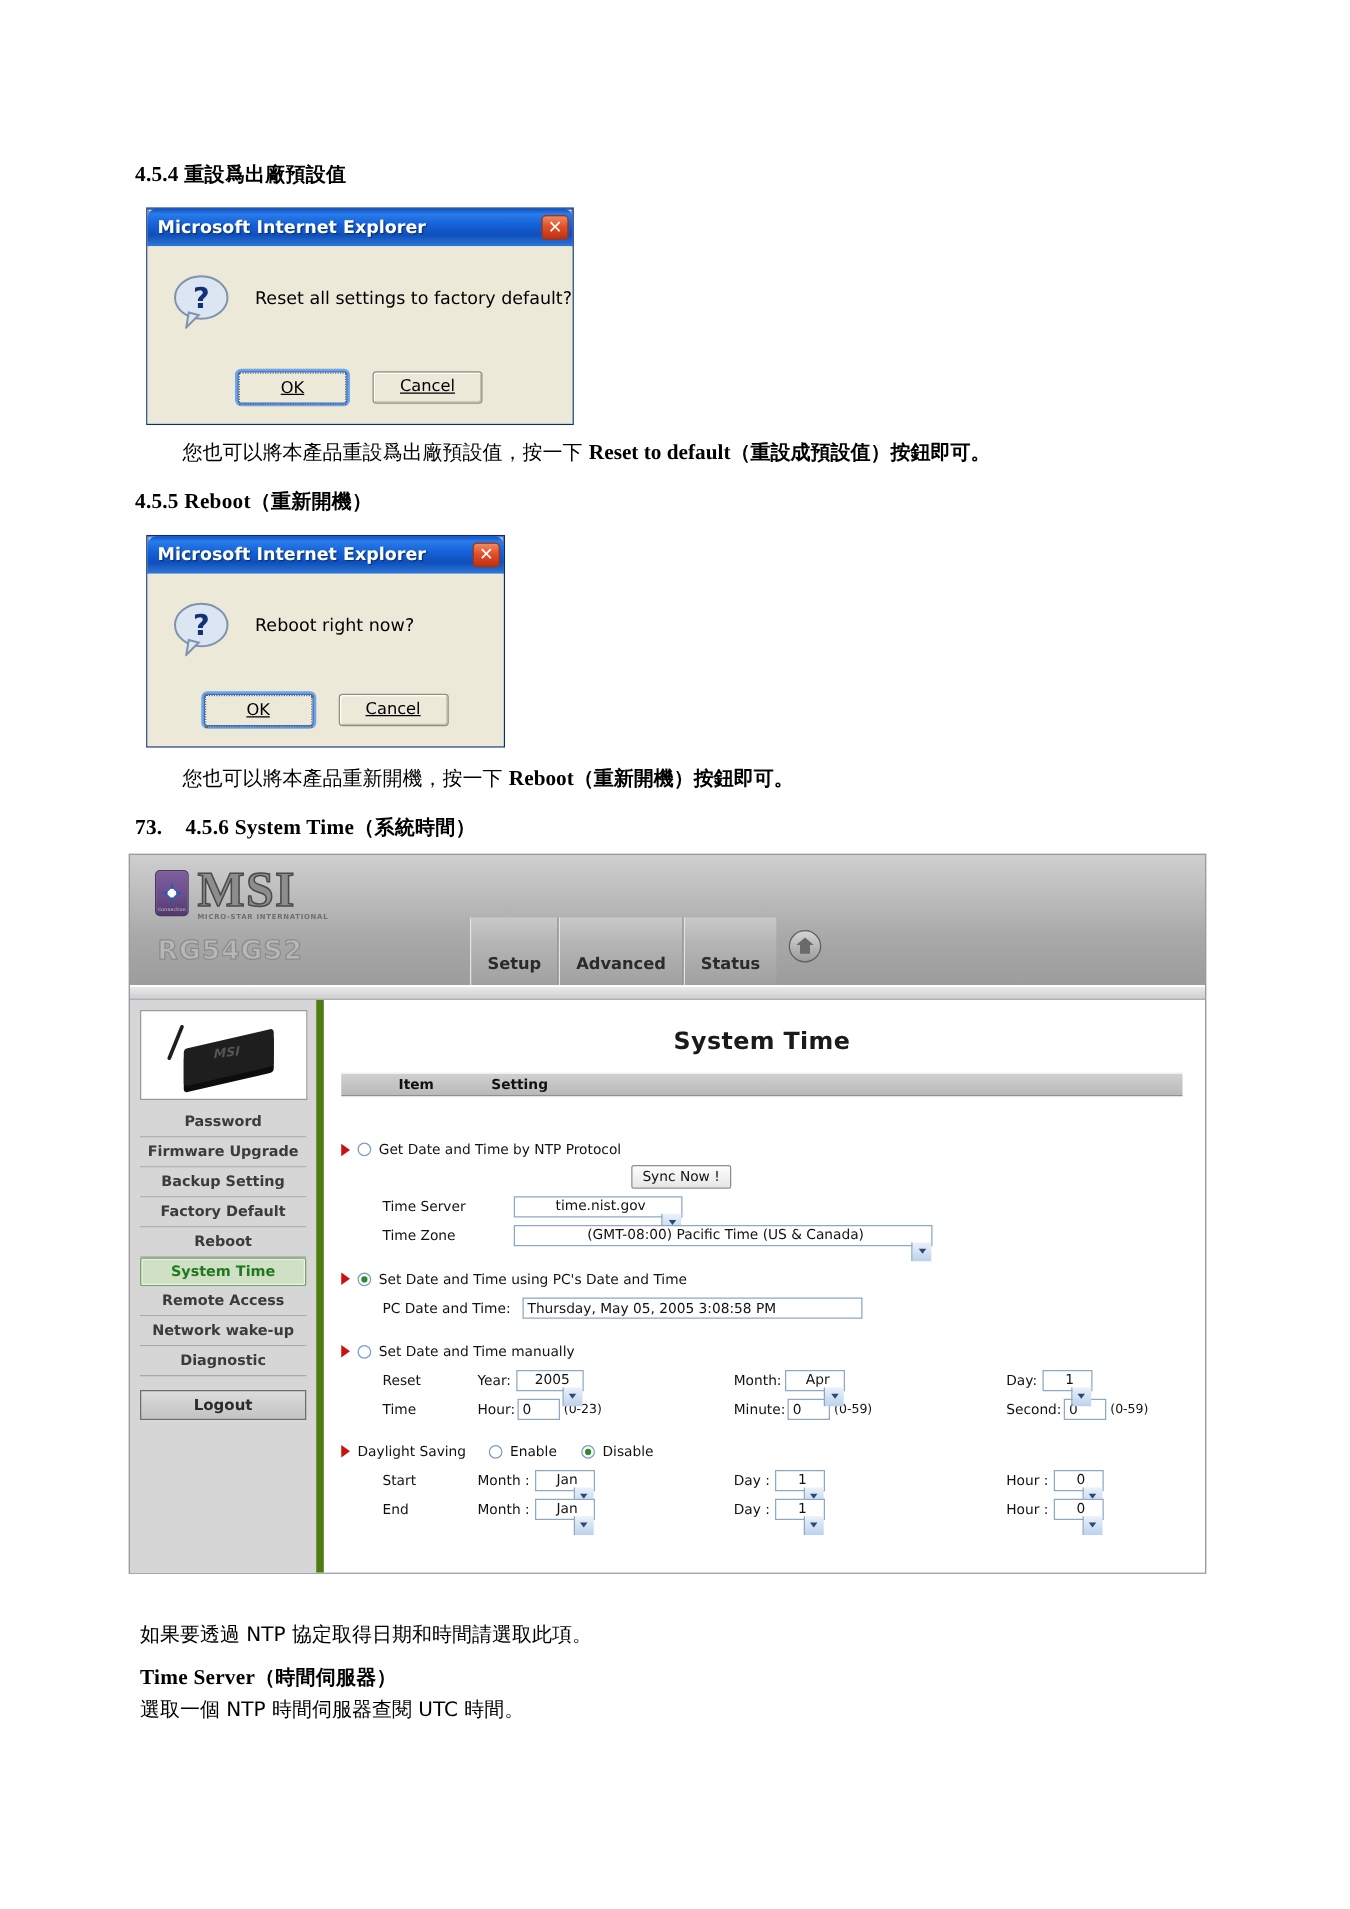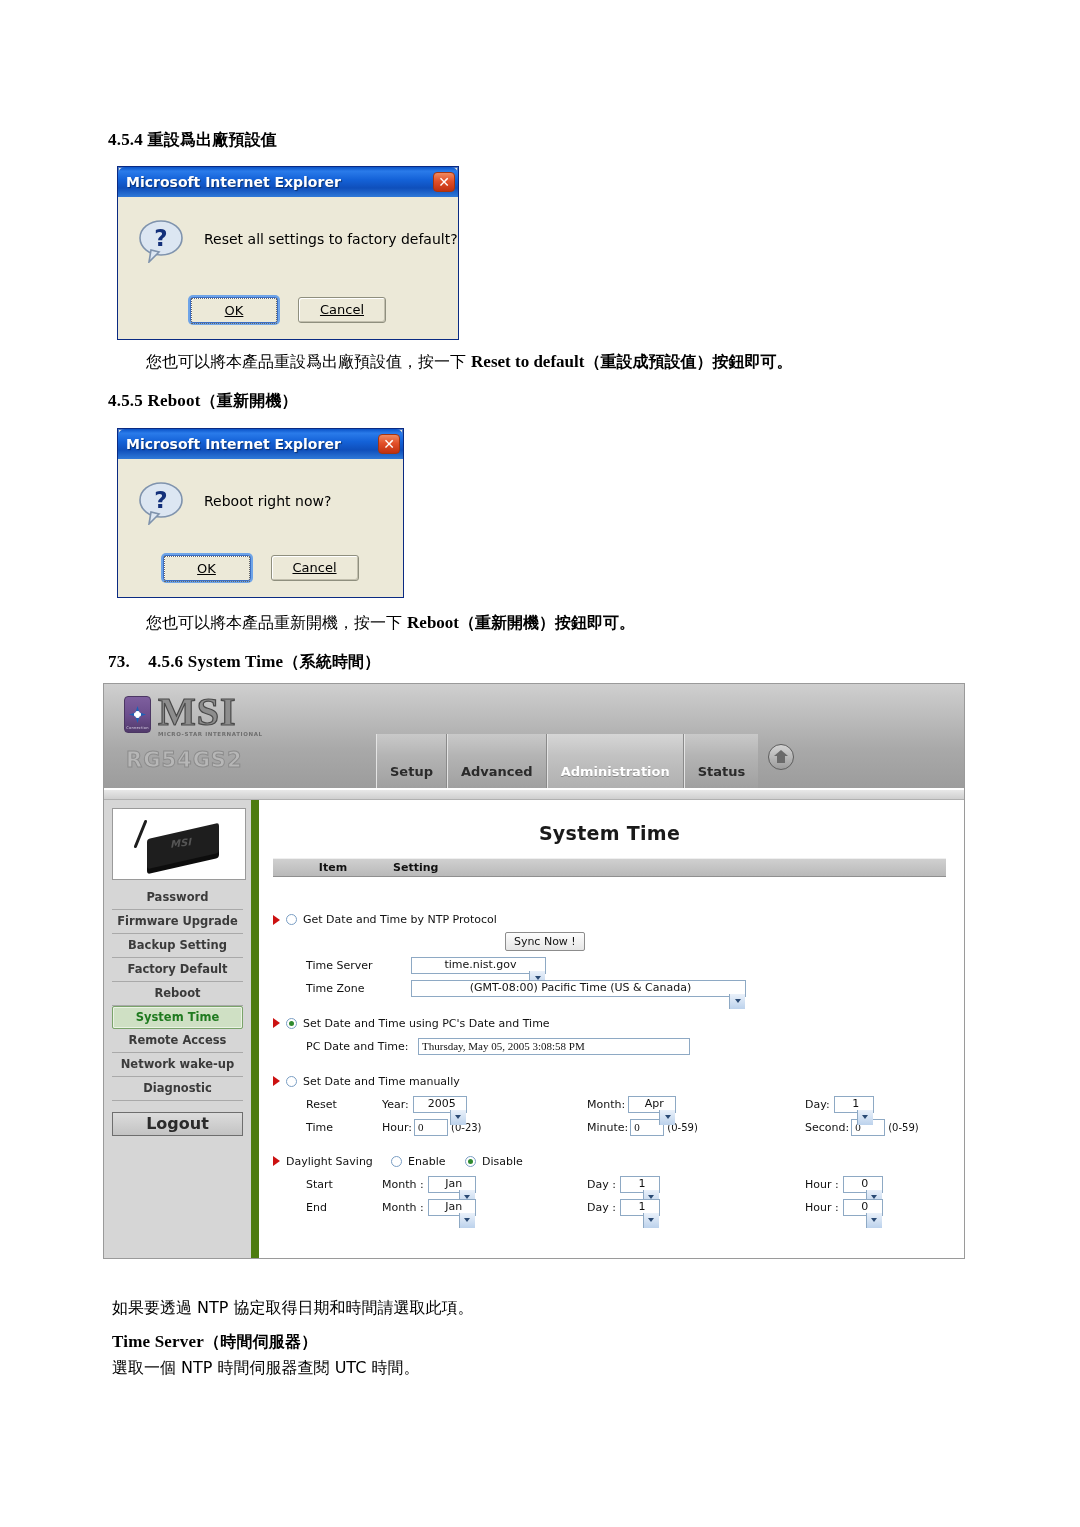--- a/index.html
+++ b/index.html
@@ -150,21 +150,21 @@
     border-left:7px solid transparent;border-right:7px solid transparent;
     border-bottom:6px solid #6a6a6a;
   }
   .home-glyph:after{
     content:"";position:absolute;left:3px;top:6px;width:8px;height:7px;background:#6a6a6a;
   }
   .router-strip{height:9px;background:linear-gradient(180deg,#e8e8e8,#cfcfcf);border-bottom:1px solid #b0b0b0;}
 
   .router-main{display:flex;height:461px;background:#fff;}
   .sidebar{
-    width:155px;background:#d6d6d6;border-right:8px solid #4d7c0f;
+    width:155px;background:#d6d6d6;border-right:6px solid #4d7c0f;
     padding:8px 8px 0 8px;box-sizing:border-box;
   }
   .dev-img{
     width:134px;height:72px;background:#fff;border:1px solid #9a9a9a;box-sizing:border-box;
     position:relative;overflow:hidden;margin-bottom:6px;
   }
   .dev-body{
     position:absolute;left:34px;top:22px;width:72px;height:30px;background:#1e1e1e;
     transform:skewY(-13deg);border-radius:3px;
     box-shadow:0 5px 0 #0d0d0d;
@@ -182,21 +182,21 @@
     font-size:11.5px;font-weight:bold;color:#3b3b3b;
     background:#d6d6d6;border-bottom:1px solid #a9a9a9;
     cursor:pointer;white-space:nowrap;
   }
   .menu-item.active{
     color:#1f7a1f;background:#cfe0c4;border:1px solid #7aa36a;
     box-shadow:inset 0 0 0 1px #eaf3e4;border-radius:2px;height:21px;line-height:21px;
   }
   .logout-btn{
     margin-top:11px;height:24px;line-height:22px;text-align:center;
-    font-size:16px;font-weight:bold;color:#2b2b2b;
+    font-size:12px;font-weight:bold;color:#2b2b2b;
     background:linear-gradient(180deg,#dcdcdc,#c3c3c3);
     border:1px solid #6e6e6e;box-sizing:border-box;cursor:pointer;
   }
 
   .content{flex:1;padding:16px 18px 0 14px;box-sizing:border-box;position:relative;}
   .page-title{
     text-align:center;font-size:19px;font-weight:bold;color:#1a1a1a;margin:6px 0 14px 0;
     letter-spacing:.3px;
   }
   .tbl-head{
@@ -241,21 +241,21 @@
     background:linear-gradient(180deg,#eaf1fa,#bcd2ec);
     border-left:1px solid #8ea9c4;
     display:flex;align-items:center;justify-content:center;flex:0 0 auto;
   }
   .sel .caret i{
     width:0;height:0;border-left:3px solid transparent;border-right:3px solid transparent;
     border-top:4px solid #2a4a74;display:block;
   }
   .txt{
     font-size:11px;background:#fff;border:1px solid #8ea9c4;box-sizing:border-box;
-    height:17px;line-height:15px;padding:0 3px;color:#111;font-family:Liberation Serif, serif;
+    height:17px;line-height:15px;padding:0 3px;color:#111;
   }
   .hint{font-size:10px;margin-left:3px;color:#111;}
   .col3{display:flex;align-items:center;}
   .col3 > div{display:flex;align-items:center;}
   .cw1{width:205px;}
   .cw2{width:218px;}
   .btn-row{display:flex;gap:6px;margin-top:6px;}
 </style>
 </head>
 <body>
@@ -336,21 +336,20 @@
         <div class="msi-word">
           <div class="mark">MSI</div>
           <div class="sub">MICRO-STAR INTERNATIONAL</div>
         </div>
       </div>
       <div class="model">RG54GS2</div>
 
       <div class="navbar">
         <div class="navtab">Setup</div>
         <div class="navtab">Advanced</div>
-        <div class="navtab active">Administration</div>
         <div class="navtab last">Status</div>
         <div class="home-icon">
           <div class="home-circle">
             <div class="home-glyph"></div>
           </div>
         </div>
       </div>
     </div>
 
     <div class="router-strip"></div>

